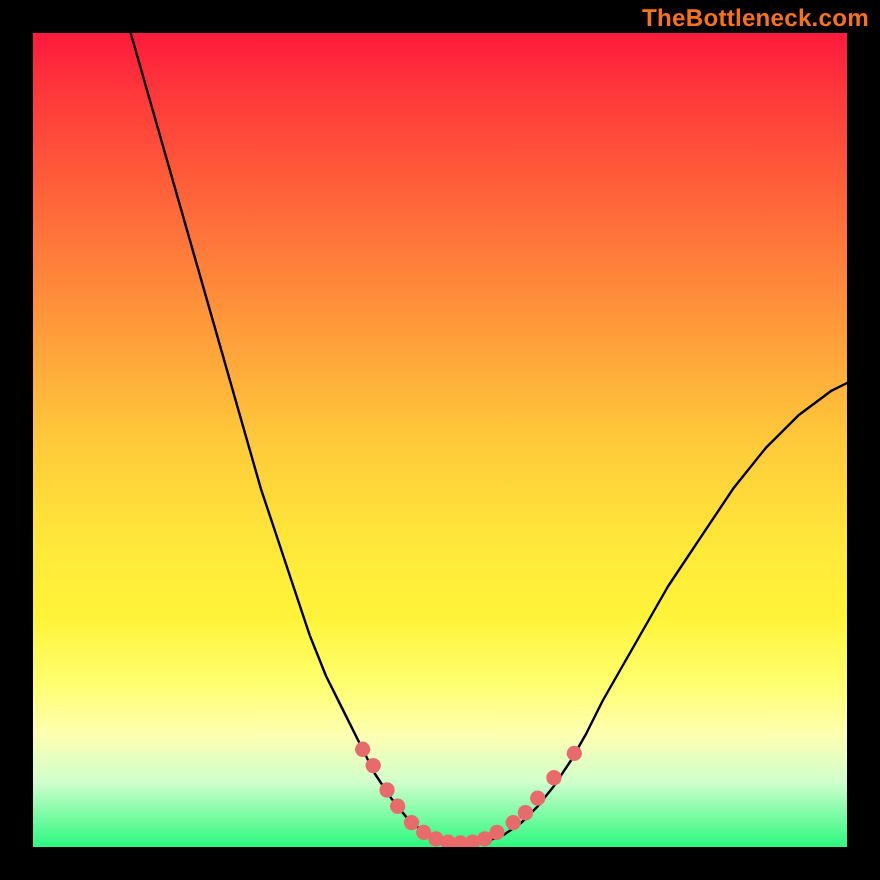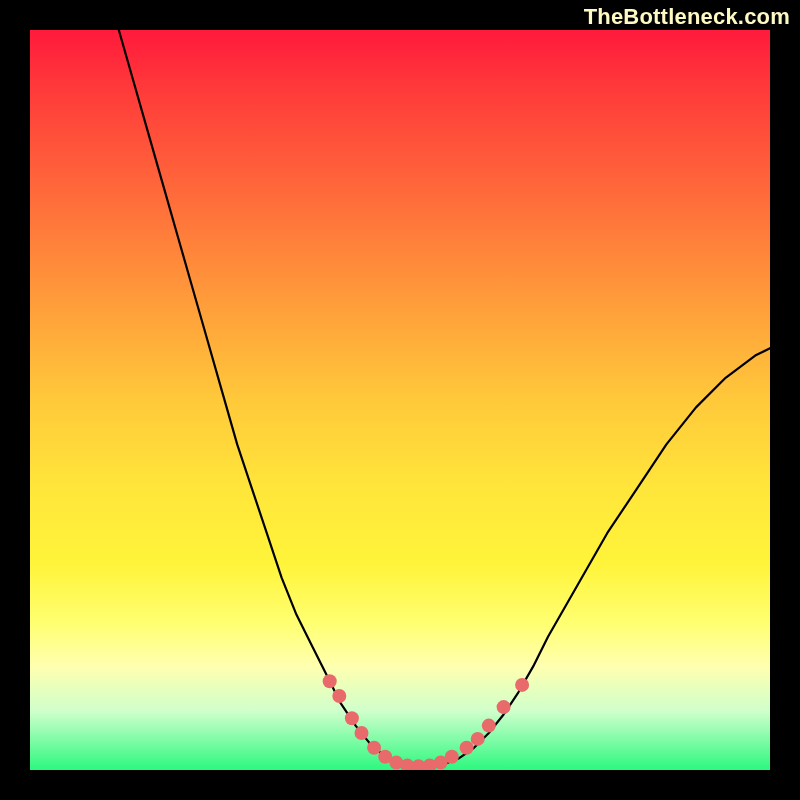--- a/index.html
+++ b/index.html
@@ -29,21 +29,21 @@
       #d0ffcc 92%,
       #2cf87f 100%);
   }
   .watermark {
     position: absolute;
     top: 4px;
     right: 10px;
     font-family: Arial, Helvetica, sans-serif;
     font-size: 22px;
     font-weight: 600;
-    color: #fef9c3;
+    color: #f97316;
     letter-spacing: 0.2px;
     user-select: none;
   }
   .curve-layer {
     position: absolute;
     left: 0; top: 0;
     width: 100%;
     height: 100%;
     pointer-events: none;
   }

